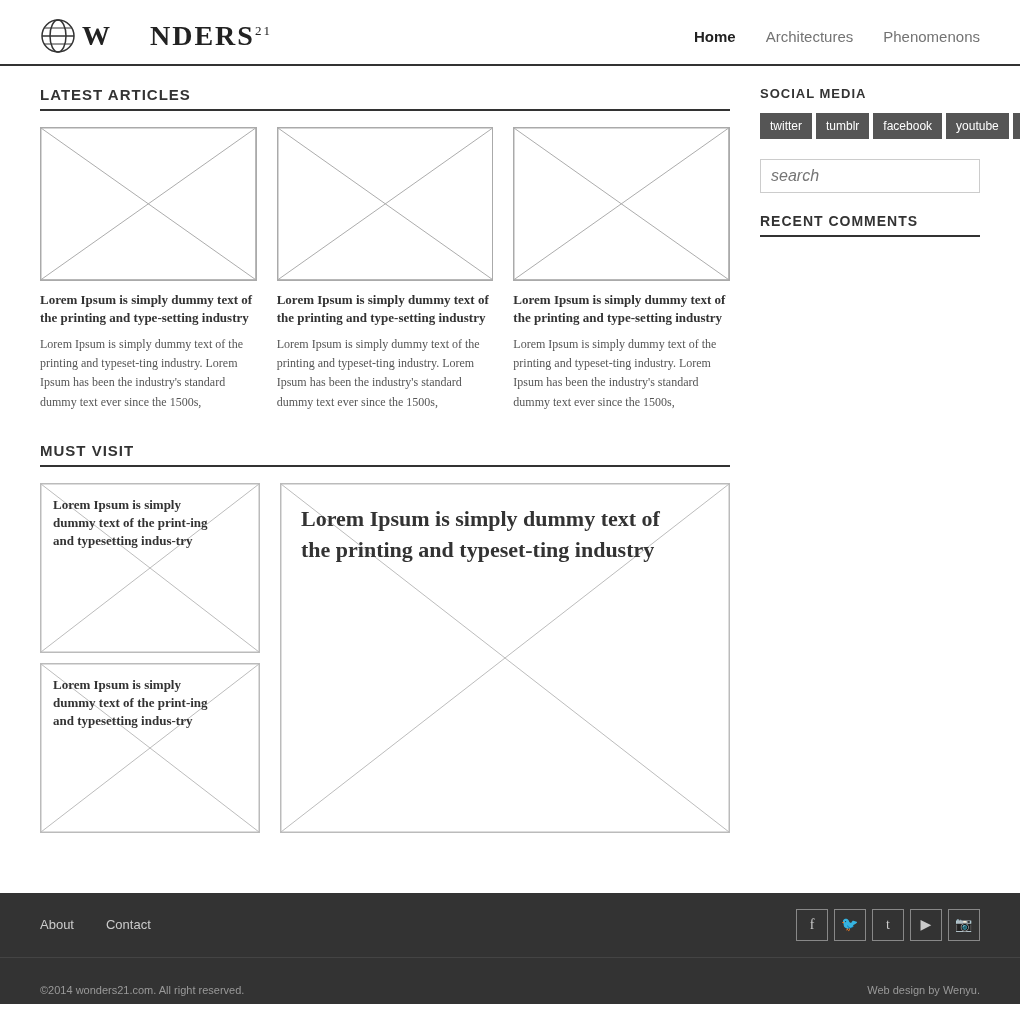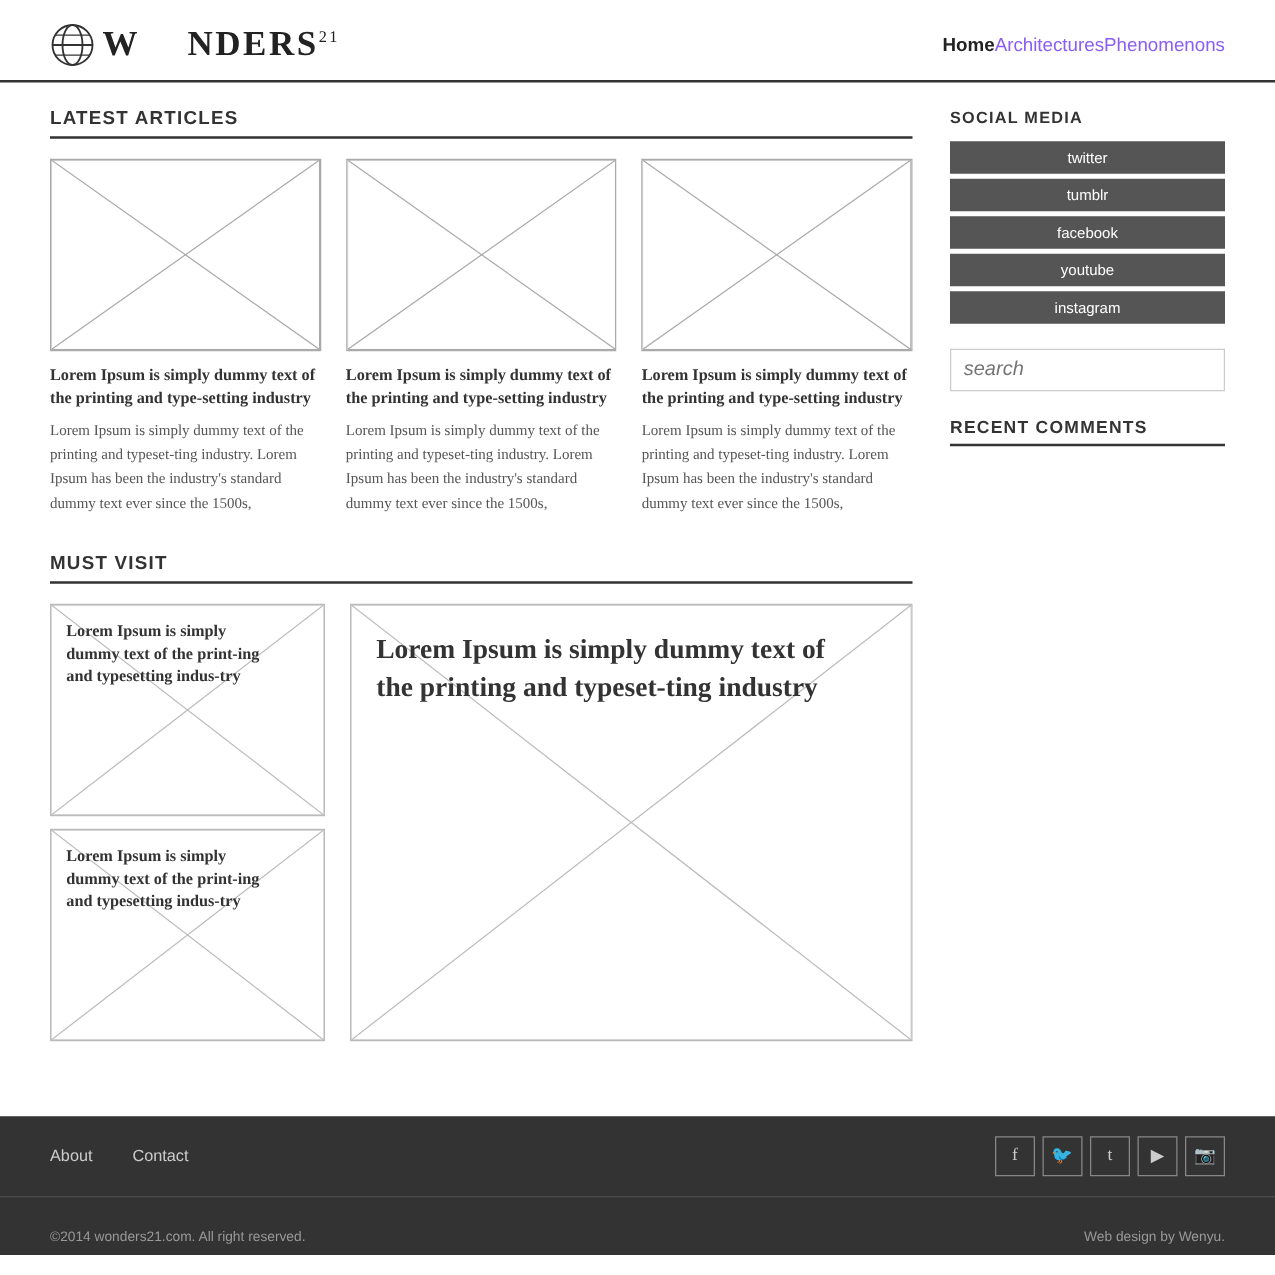--- a/index.html
+++ b/index.html
@@ -3,22 +3,22 @@
   <meta charset="utf-8">
   <style>
     * { box-sizing: border-box; margin: 0; padding: 0; }
     body { font-family: Georgia, serif; font-size: 13px; color: #333; background: #fff; }
 
     
     .header { display: flex; align-items: center; justify-content: space-between; padding: 18px 40px 10px; border-bottom: 2px solid #333; }
     .logo { display: flex; align-items: center; gap: 6px; font-size: 28px; font-weight: bold; letter-spacing: 2px; color: #222; text-transform: uppercase; }
     .logo-globe { width: 36px; height: 36px; }
     .logo-sup { font-size: 13px; font-weight: normal; vertical-align: super; }
-    nav { display: flex; align-items: center; margin-left: 19px; }
-    nav a { text-decoration: none; color: #8b5cf6; font-size: 15px; font-family: Arial, sans-serif; }
+    nav { display: flex; gap: 30px; align-items: center; margin-left: 19px; }
+    nav a { text-decoration: none; color: #737373; font-size: 15px; font-family: Arial, sans-serif; }
     nav a.active { font-weight: bold; color: #222; }
 
     
     .main-content { display: flex; gap: 0; padding: 20px 40px; }
     .content-area { flex: 1; min-width: 0; }
     .sidebar { width: 220px; flex-shrink: 0; margin-left: 30px; }
 
     
     .section-title { font-size: 15px; font-weight: bold; text-transform: uppercase; letter-spacing: 1px; border-bottom: 2px solid #333; padding-bottom: 6px; margin-bottom: 16px; font-family: Arial, sans-serif; }
 
@@ -35,21 +35,21 @@
     .img-wrapper svg {
       position: absolute;
       top: 0; left: 0;
       width: 100%; height: 100%;
     }
     .article-title { font-size: 13px; font-weight: bold; margin-bottom: 8px; line-height: 1.4; }
     .article-body { font-size: 12px; color: #555; line-height: 1.6; }
 
     
     .sidebar-section-title { font-size: 13px; font-weight: bold; text-transform: uppercase; letter-spacing: 1px; margin-bottom: 12px; font-family: Arial, sans-serif; }
-    .social-buttons { display: flex; flex-direction: column; gap: 4px; margin-bottom: 20px; }
+    .social-buttons { display: flex; gap: 4px; margin-bottom: 20px; }
     .social-btn {
       background: #555;
       color: #fff;
       text-align: center;
       padding: 6px 10px;
       font-size: 12px;
       font-family: Arial, sans-serif;
       cursor: pointer;
       border: none;
       width: 100%;

